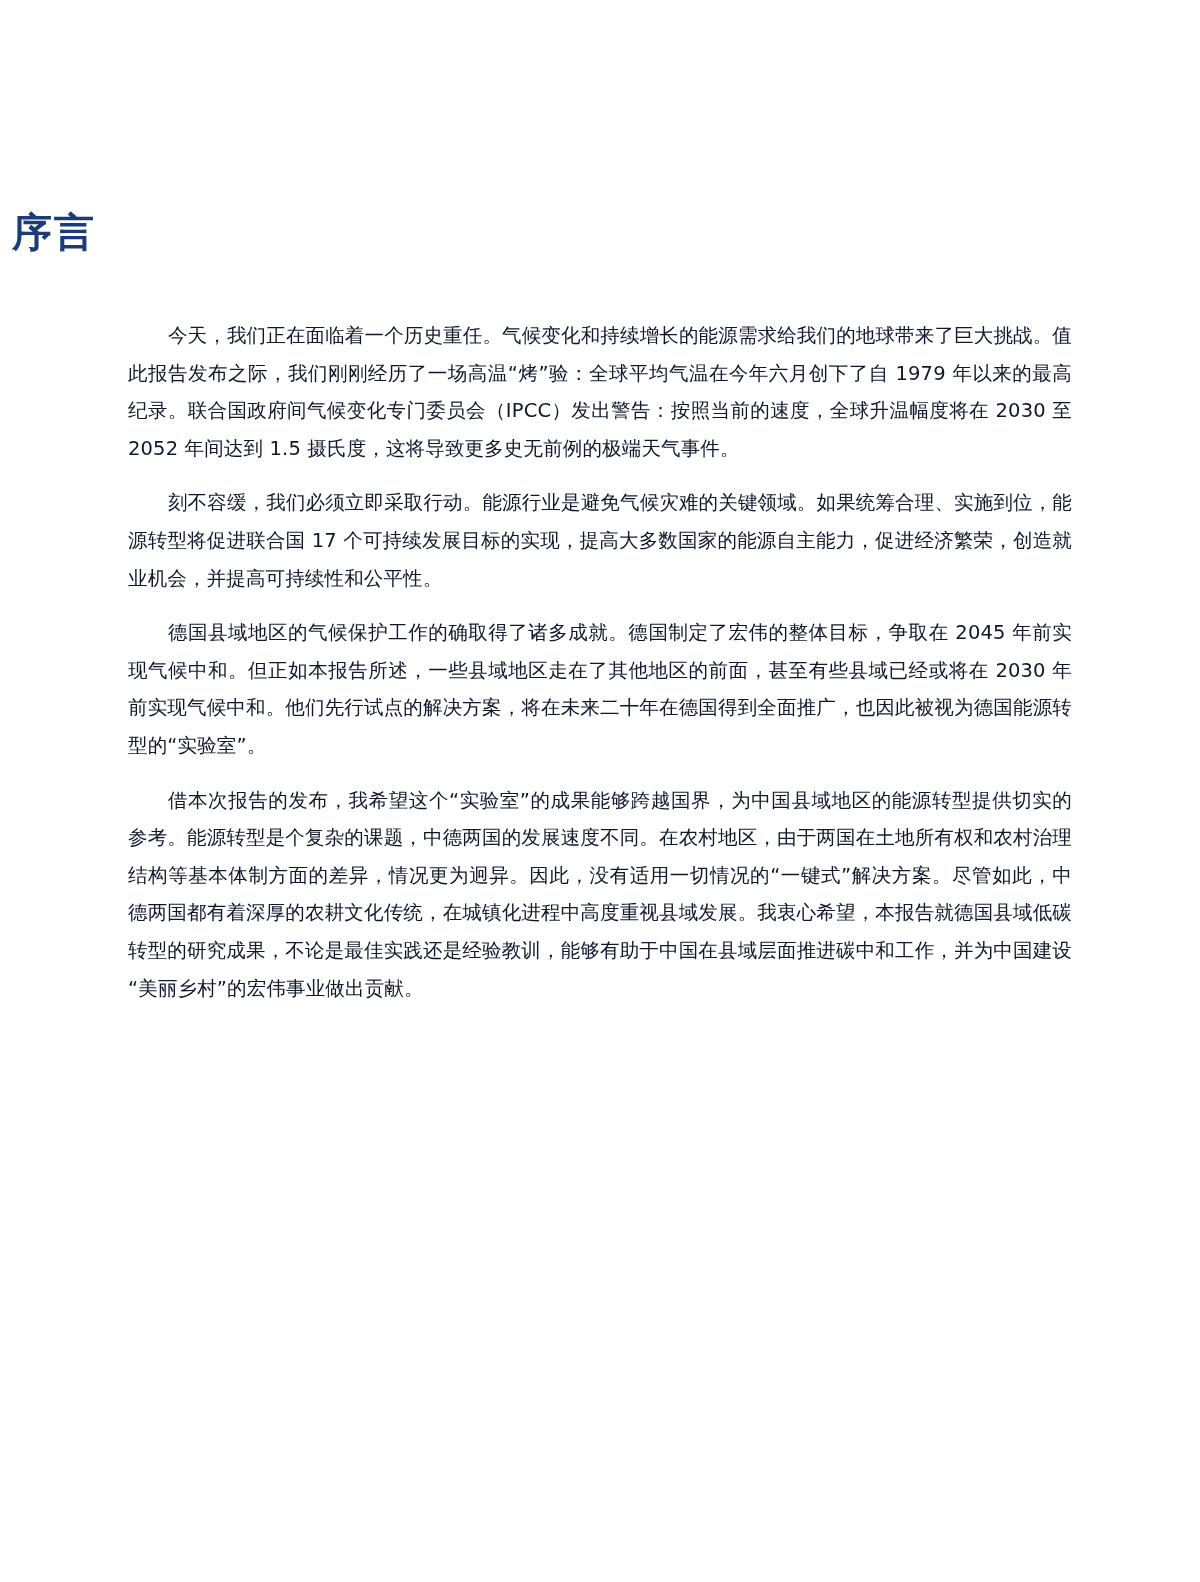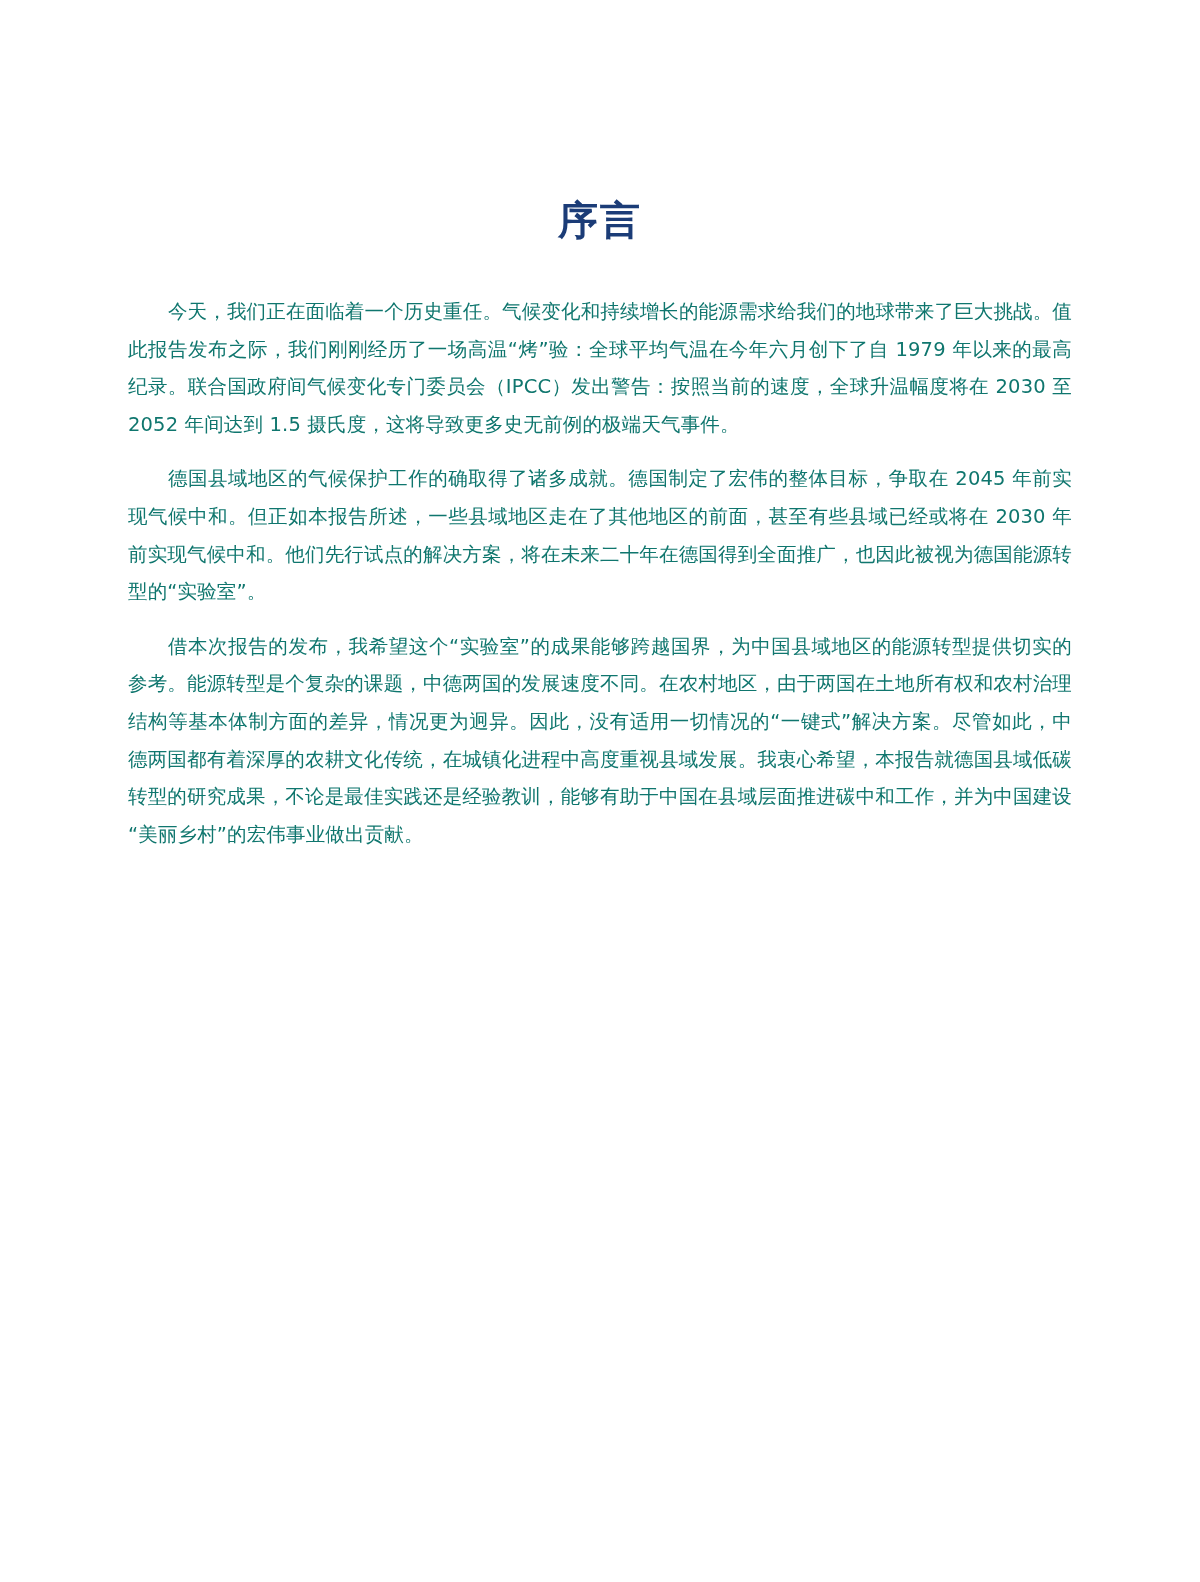--- a/index.html
+++ b/index.html
@@ -18,23 +18,23 @@
 
   .page {
     position: relative;
     width: 1200px;
     height: 1582px;
     box-sizing: border-box;
     background: #ffffff;
   }
 
   .page-title {
-    margin: 0;
+    margin: 12px;
     padding-top: 196px;
-    text-align: center;
+    text-align: left;
     font-size: 40px;
     line-height: 1.2;
     font-weight: 700;
     letter-spacing: 2px;
     color: #1b3c77;
     font-family: "DejaVu Sans", "Liberation Sans", sans-serif;
   }
 
   .body-copy {
     margin: 0 auto;
@@ -42,37 +42,38 @@
     width: 944px;
   }
 
   .para {
     margin: 0 0 17px 0;
     text-indent: 2.05em;
     text-align: justify;
     text-justify: inter-character;
     font-size: 19.5px;
     line-height: 37.6px;
-    color: #0f766e;
+    color: #0f172a;
     font-weight: 400;
     letter-spacing: 0.15px;
     word-break: break-all;
     font-family: "DejaVu Sans", "Liberation Sans", sans-serif;
   }
 
   .para:last-child {
     margin-bottom: 0;
   }
 </style>
 </head>
 <body>
 
 <div class="page">
 
   <h1 class="page-title">序言</h1>
 
   <div class="body-copy">
     <p class="para">今天，我们正在面临着一个历史重任。气候变化和持续增长的能源需求给我们的地球带来了巨大挑战。值此报告发布之际，我们刚刚经历了一场高温“烤”验：全球平均气温在今年六月创下了自 1979 年以来的最高纪录。联合国政府间气候变化专门委员会（IPCC）发出警告：按照当前的速度，全球升温幅度将在 2030 至 2052 年间达到 1.5 摄氏度，这将导致更多史无前例的极端天气事件。</p>
+    <p class="para">刻不容缓，我们必须立即采取行动。能源行业是避免气候灾难的关键领域。如果统筹合理、实施到位，能源转型将促进联合国 17 个可持续发展目标的实现，提高大多数国家的能源自主能力，促进经济繁荣，创造就业机会，并提高可持续性和公平性。</p>
     <p class="para">德国县域地区的气候保护工作的确取得了诸多成就。德国制定了宏伟的整体目标，争取在 2045 年前实现气候中和。但正如本报告所述，一些县域地区走在了其他地区的前面，甚至有些县域已经或将在 2030 年前实现气候中和。他们先行试点的解决方案，将在未来二十年在德国得到全面推广，也因此被视为德国能源转型的“实验室”。</p>
     <p class="para">借本次报告的发布，我希望这个“实验室”的成果能够跨越国界，为中国县域地区的能源转型提供切实的参考。能源转型是个复杂的课题，中德两国的发展速度不同。在农村地区，由于两国在土地所有权和农村治理结构等基本体制方面的差异，情况更为迥异。因此，没有适用一切情况的“一键式”解决方案。尽管如此，中德两国都有着深厚的农耕文化传统，在城镇化进程中高度重视县域发展。我衷心希望，本报告就德国县域低碳转型的研究成果，不论是最佳实践还是经验教训，能够有助于中国在县域层面推进碳中和工作，并为中国建设“美丽乡村”的宏伟事业做出贡献。</p>
   </div>
 
 </div>
 
 </body></html>

